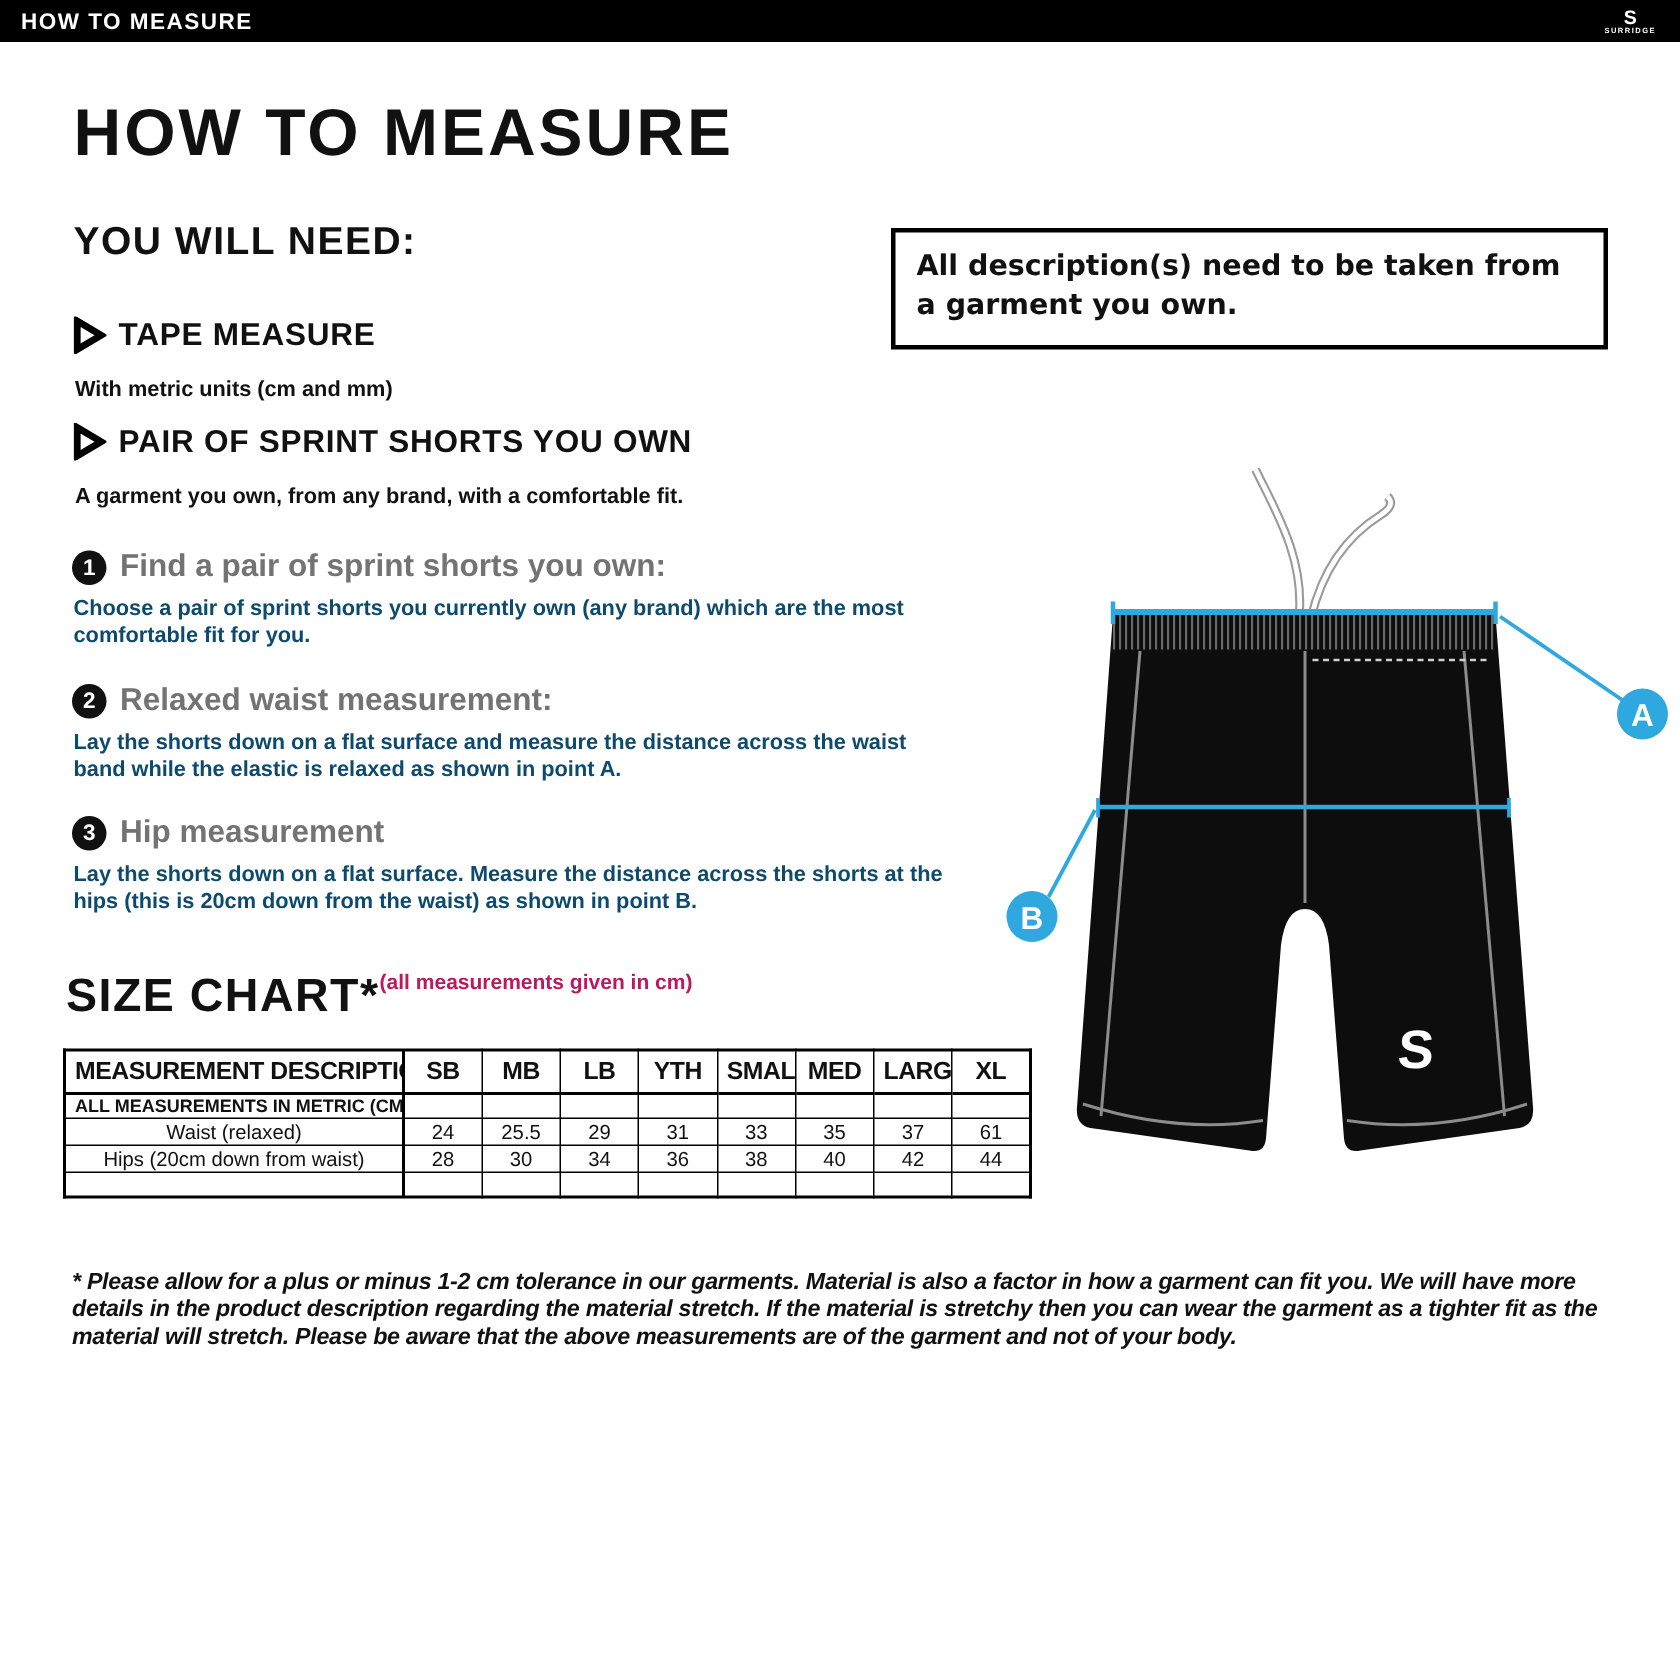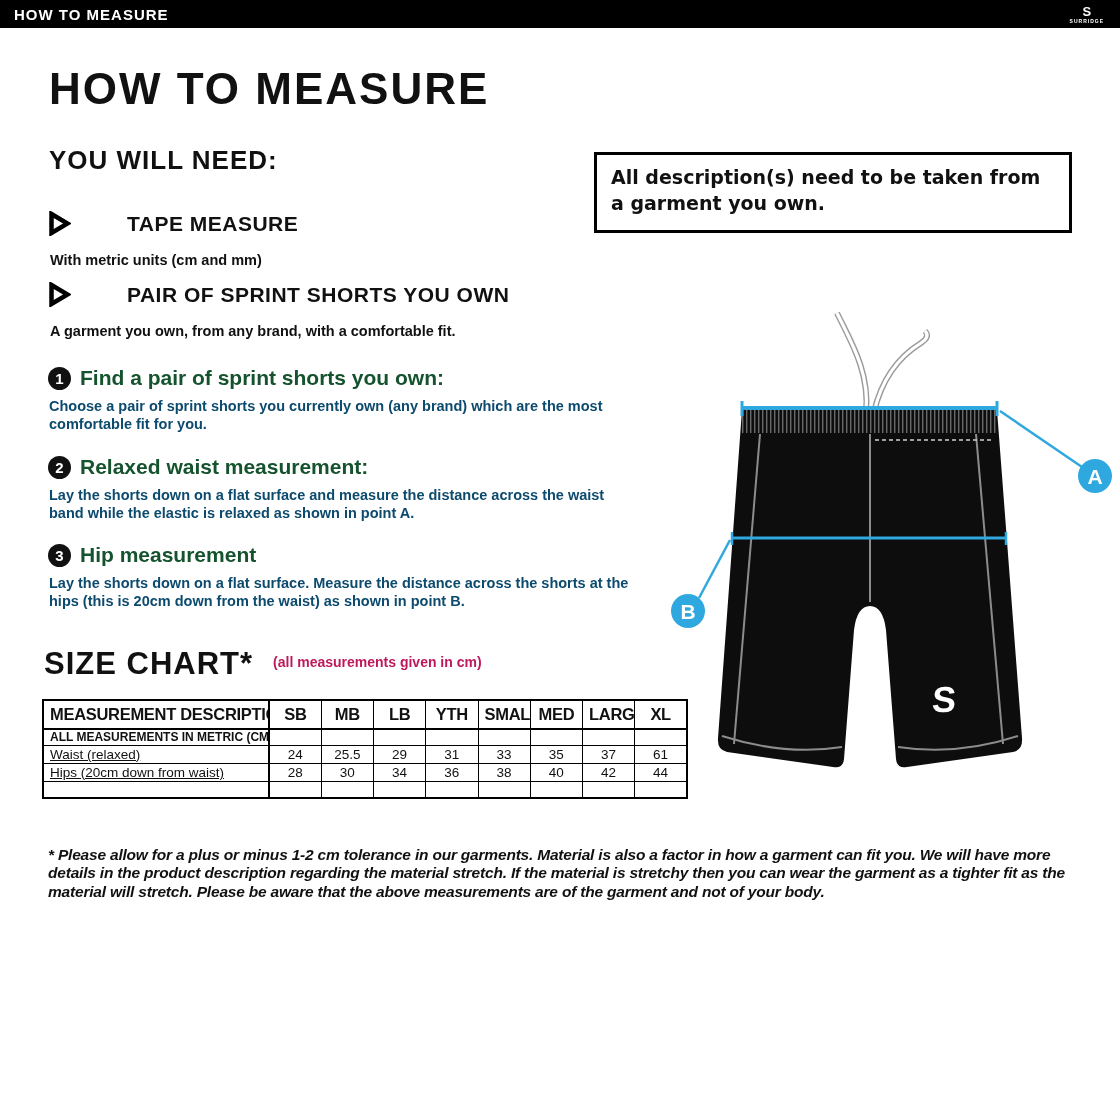--- a/index.html
+++ b/index.html
@@ -15,57 +15,57 @@
   .brand-name { color:#fff; font-size:5px; font-weight:700; letter-spacing:1px; margin-top:1px; }
 
   
   .h1 { position:absolute; left:49px; top:64px; font-size:44px; font-weight:800; letter-spacing:2px; color:#111; }
   .h2-need { position:absolute; left:49px; top:145px; font-size:26px; font-weight:800; letter-spacing:1px; color:#111; }
 
   .need-item { position:absolute; left:48px; }
   .need-item.first { top:211px; }
   .need-item.second { top:282px; }
   .need-head { display:flex; align-items:center; gap:8px; }
-  .need-title { font-size:21px; font-weight:800; letter-spacing:0.5px; color:#111;margin-left:48px; }
+  .need-title { font-size:21px; font-weight:800; letter-spacing:0.5px; color:#111; }
   .need-sub { font-size:14.5px; font-weight:700; color:#111; margin-top:16px; margin-left:2px; }
 
   
   .callout { position:absolute; left:594px; top:152px; width:478px; height:81px; border:3px solid #000;
              padding:10px 14px; font-size:19px; font-weight:700; line-height:1.35; color:#111;
              font-family:"DejaVu Sans","Liberation Sans",sans-serif; }
 
   
   .step { position:absolute; left:48px; }
   .step1 { top:366px; } .step2 { top:455px; } .step3 { top:543px; }
   .step-head { display:flex; align-items:center; gap:9px; }
   .step-num { width:23px; height:23px; border-radius:50%; background:#111; color:#fff;
               font-size:15px; font-weight:800; display:flex; align-items:center; justify-content:center; }
-  .step-title { font-size:21px; font-weight:700; color:#14532d; }
+  .step-title { font-size:21px; font-weight:700; color:#737373; }
   .step-body { font-size:14.5px; font-weight:700; color:#0c4a6e; line-height:1.26; margin-top:7px; margin-left:1px; }
   .step1 .step-body { width:640px; }
   .step2 .step-body { width:565px; }
   .step3 .step-body { width:590px; }
 
   
-  .sc-head { position:absolute; left:44px; top:646px; display:flex; align-items:center; gap:20px; }
+  .sc-head { position:absolute; left:44px; top:646px; display:flex; align-items:flex-start; gap:0; }
   .sc-title { font-size:31px; font-weight:800; letter-spacing:1px; color:#111; }
   .sc-sub { font-size:14px; font-weight:700; color:#be185d; padding-bottom:5px; }
 
   table.size { position:absolute; left:42px; top:699px; width:646px; border-collapse:collapse;
                font-family:"Liberation Sans",sans-serif; color:#111; table-layout:fixed; }
   table.size td, table.size th { border:1px solid #000; padding:0 6px; overflow:hidden; white-space:nowrap; }
   table.size { border:2px solid #000; }
   table.size tr.hdr th { font-size:16.5px; font-weight:700; letter-spacing:-0.3px; height:29px;
                          border-bottom:2px solid #000; text-align:center; }
   table.size tr.hdr th.desc { text-align:left; border-right:2px solid #000; }
   table.size col.c-desc { width:226px; }
   table.size td.desc { text-align:left; border-right:2px solid #000; }
   table.size tr.note td { font-size:12px; font-weight:700; height:16px; }
   table.size tr.data td { font-size:13.5px; height:18px; text-align:center; }
-  table.size tr.data td.desc { text-align:left;text-decoration:underline; }
+  table.size tr.data td.desc { text-align:center; }
   table.size tr.blank td { height:17px; }
 
   
   .footnote { position:absolute; left:48px; top:846px; width:1035px; font-size:15.5px; font-weight:700;
               font-style:italic; line-height:1.18; color:#111; letter-spacing:-0.2px; }
 
   
   .diagram { position:absolute; left:670px; top:300px; width:450px; height:480px; }
 </style>
 </head>

